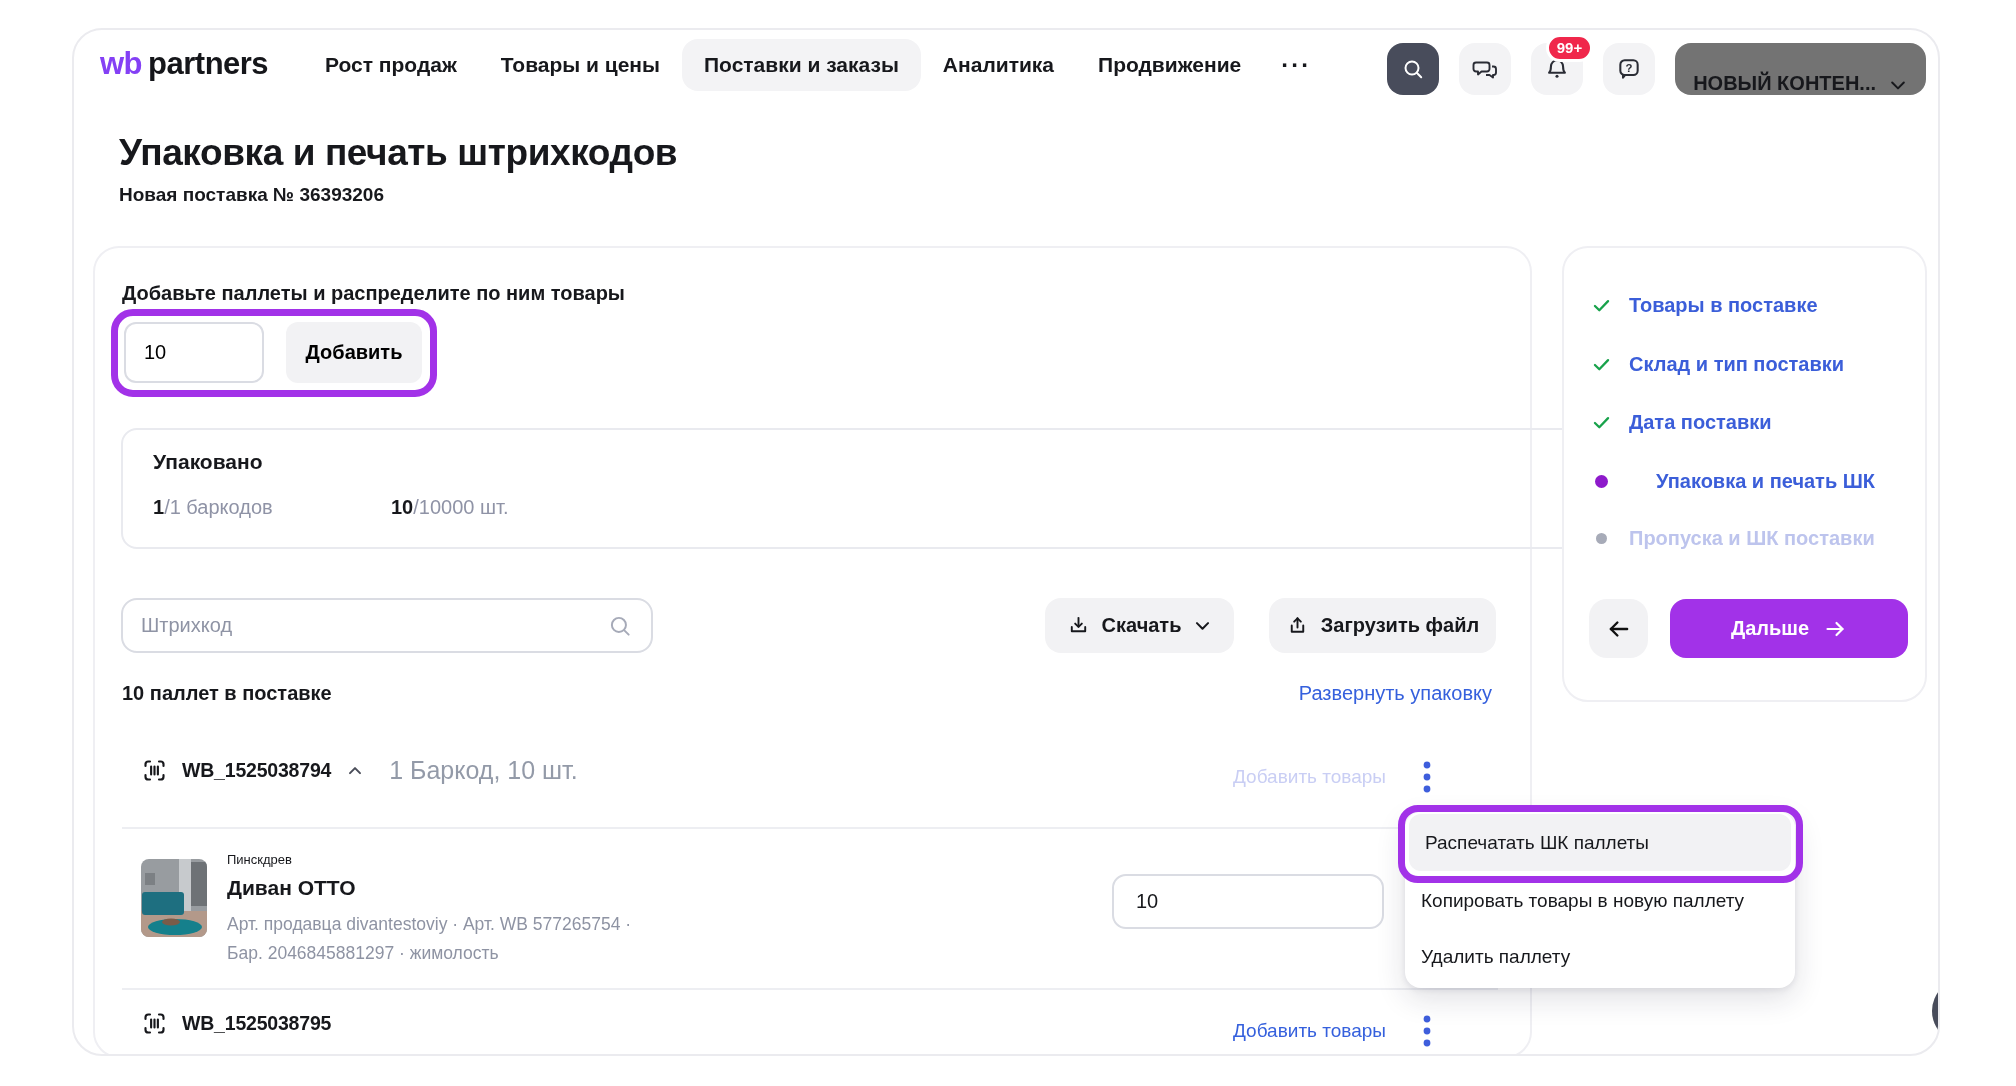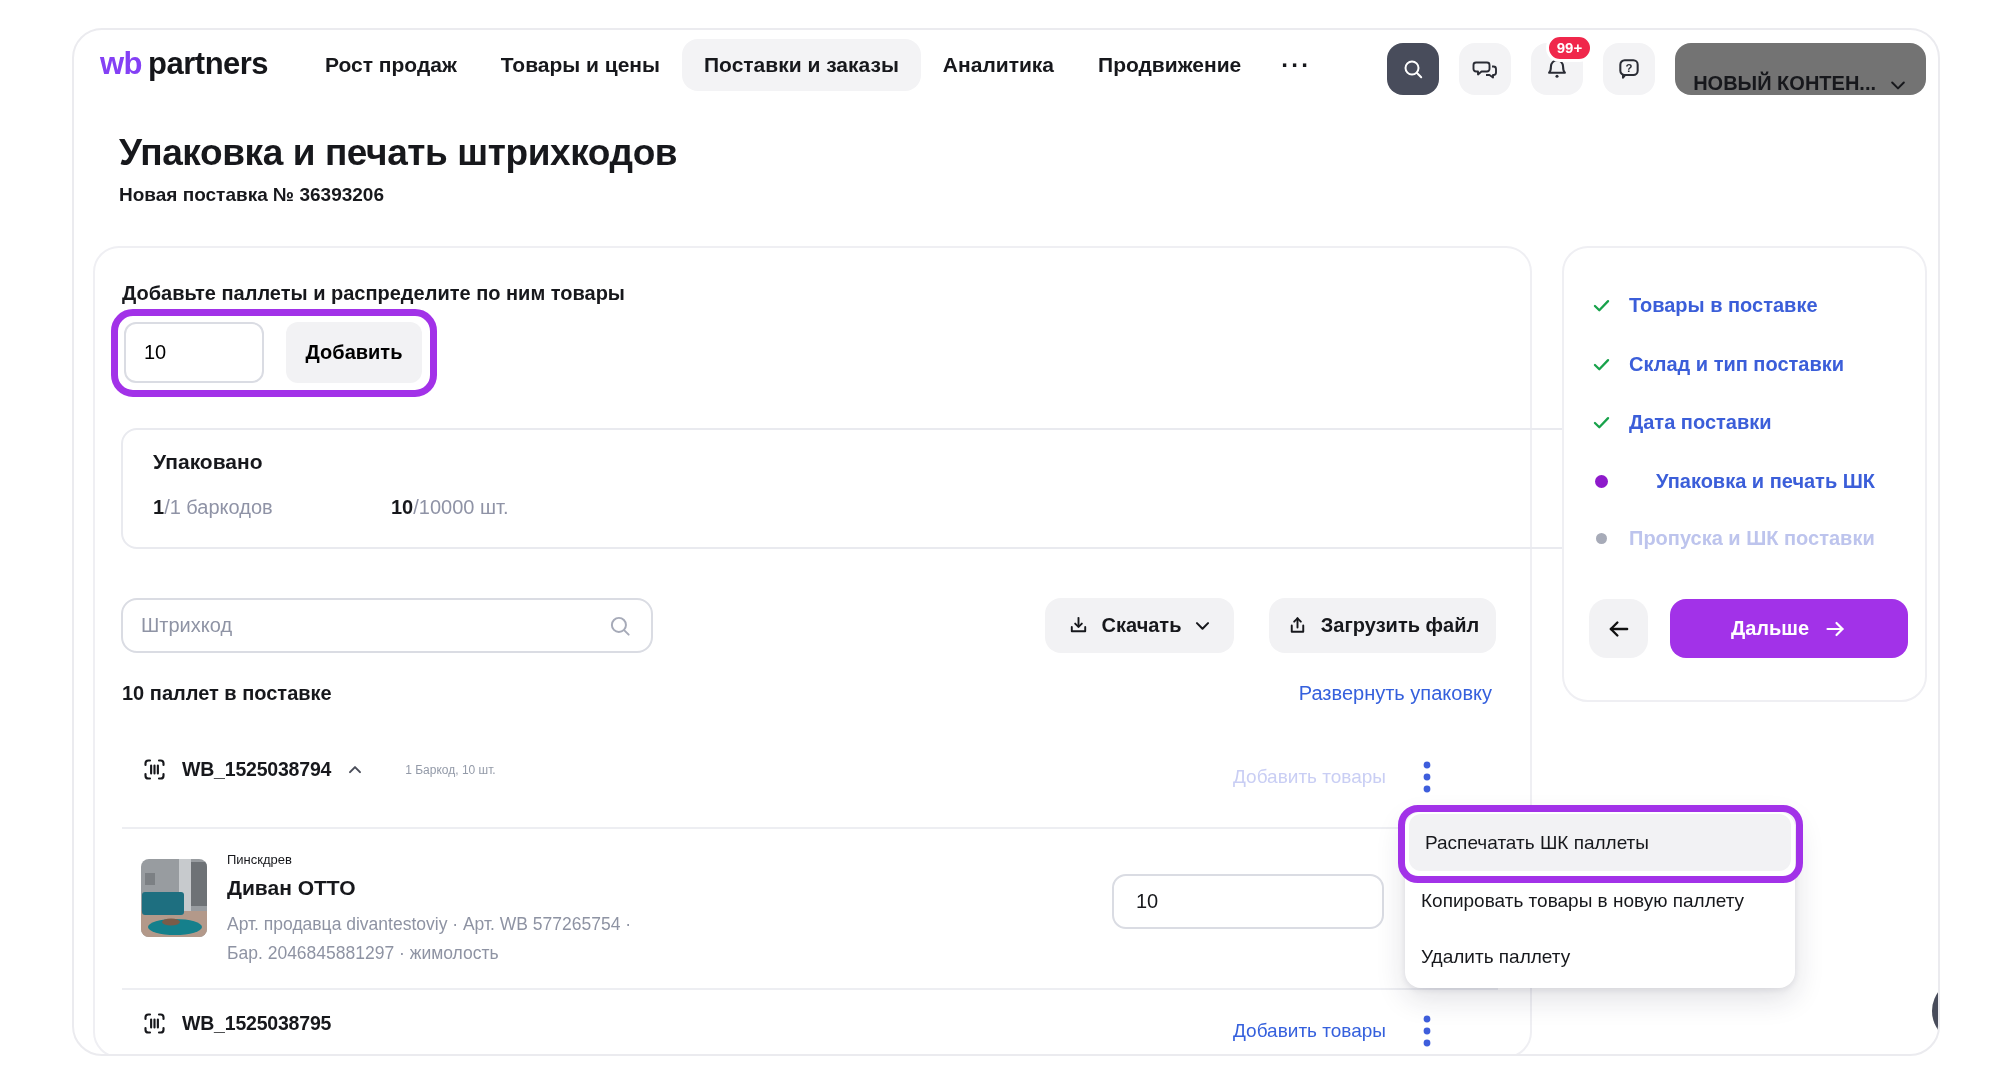--- a/index.html
+++ b/index.html
@@ -67,21 +67,21 @@
       display:flex; align-items:center; justify-content:center; gap:12px; font-size:20px; font-weight:700;
       font-family:inherit; cursor:pointer; color:#17181C; }
   .dl-btn { left:950px; width:189px; }
   .ul-btn { left:1174px; width:227px; }
 
   .pallets-total { position:absolute; left:27px; top:434px; font-size:20px; font-weight:800; }
   .expand-link { position:absolute; right:38px; top:434px; font-size:20px; color:#3560DD; cursor:pointer; }
 
   .pallet-head { position:absolute; left:46px; display:flex; align-items:center; gap:14px; }
   .pallet-id { font-size:19.5px; font-weight:800; letter-spacing:-0.2px; }
-  .pallet-summary { font-size:12px; color:#939AA8; margin-left:26px; white-space:nowrap; }
+  .pallet-summary { font-size:25px; color:#939AA8; margin-left:10px; white-space:nowrap; }
   .chev-toggle { display:flex; color:#4A4D59; cursor:pointer; }
 
   .row-actions { position:absolute; right:98px; display:flex; align-items:center; gap:36px; }
   .add-products { font-size:19px; cursor:pointer; white-space:nowrap; }
   .add-products.disabled { color:#C9CEF4; }
   .add-products.enabled { color:#3560DD; }
   .kebab { color:#3E5EDC; cursor:pointer; display:flex; }
 
   .divider { position:absolute; left:27px; width:1376px; height:2px; background:#EDEEF2; }
 

